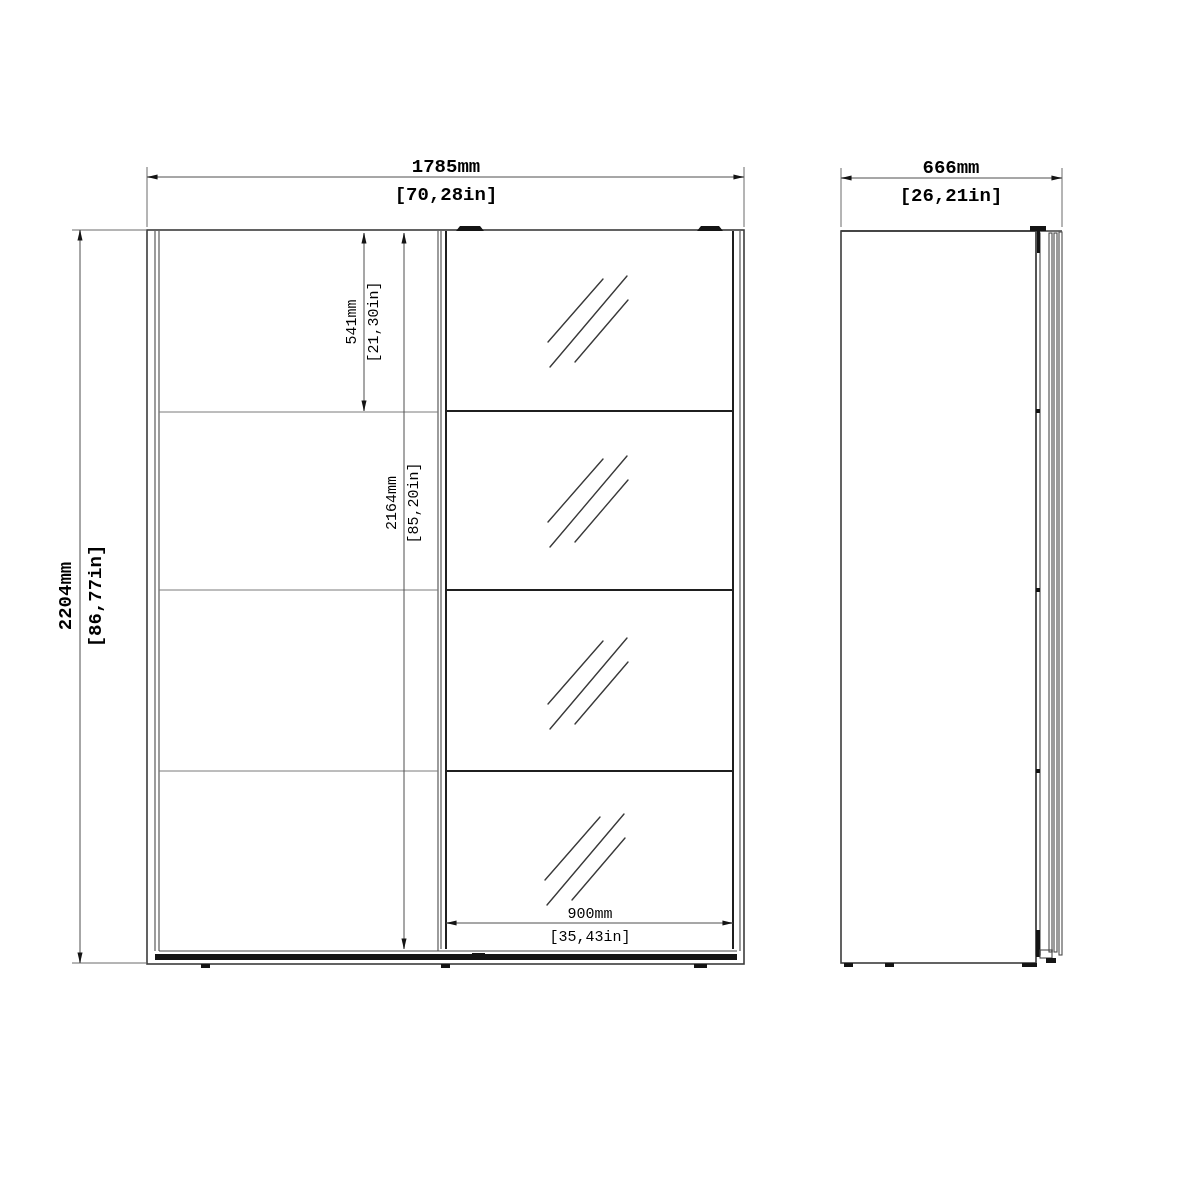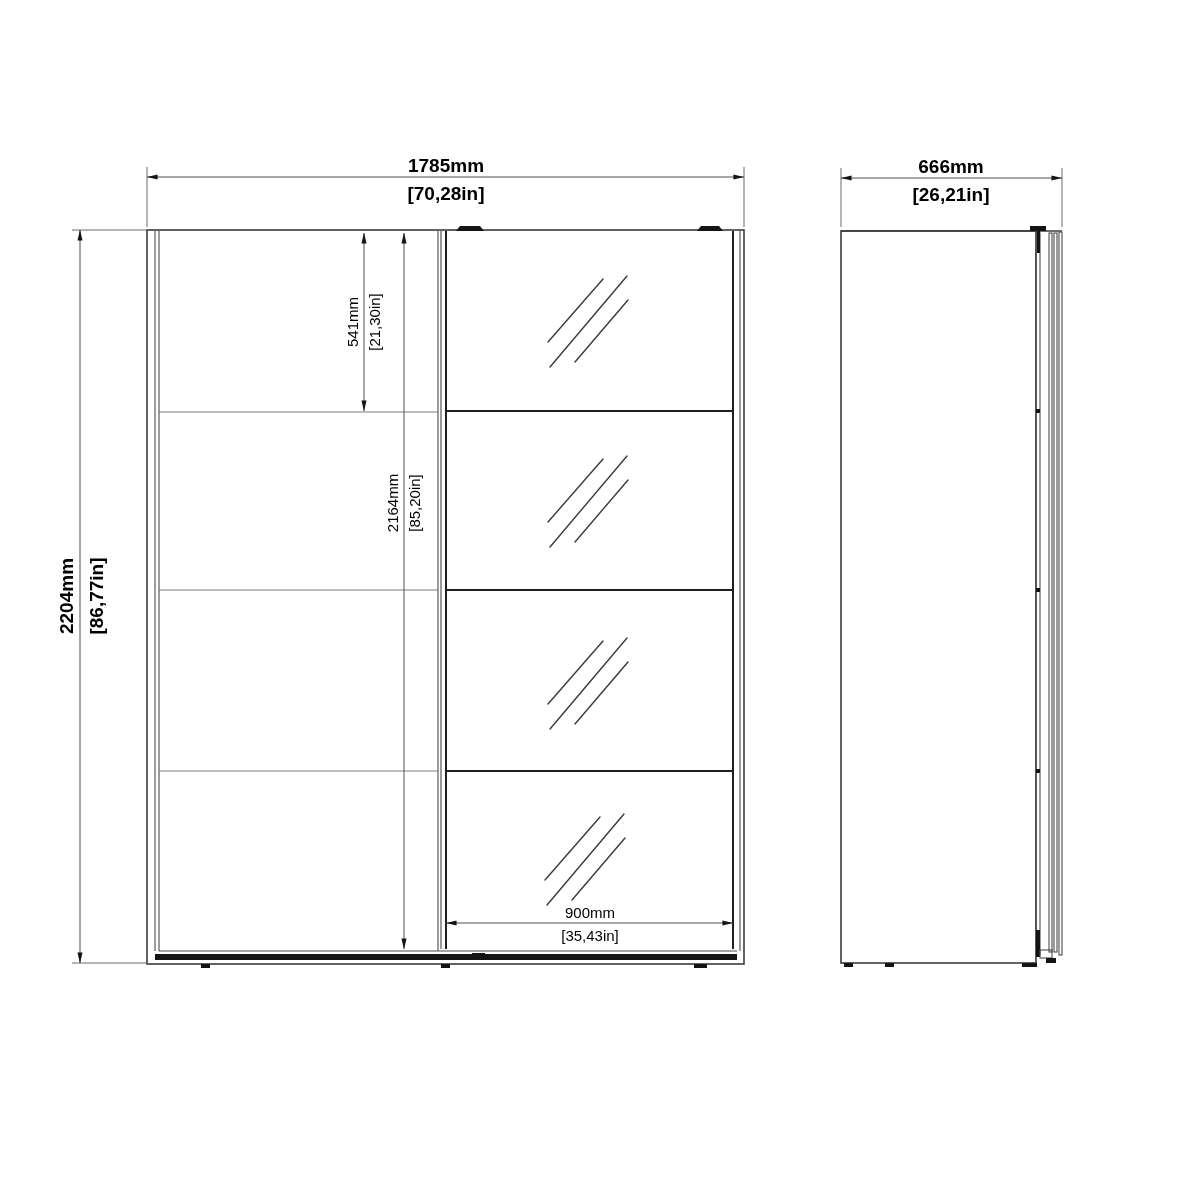--- a/index.html
+++ b/index.html
@@ -1,20 +1,20 @@
 <!DOCTYPE html>
 <html><head>
 <meta charset="utf-8">
 <style>
   html,body{margin:0;padding:0;background:#fff;}
   .canvas{
     position:relative;
     width:1092px;height:1200px;
     background:#ffffff;
-    font-family:Liberation Sans, sans-serif;
+    font-family:Liberation Mono, monospace;
   }
   svg{display:block;}
   
   .outline   {stroke:#3c3c3c;stroke-width:1.6;fill:none;}
   .edge      {stroke:#4a4a4a;stroke-width:1.1;fill:none;}
   .thin      {stroke:#7a7a7a;stroke-width:1;fill:none;}
   .heavy     {stroke:#1f1f1f;stroke-width:2;fill:none;}
   .mirror    {stroke:#3a3a3a;stroke-width:1.4;fill:none;stroke-linecap:round;}
   .dimline   {stroke:#4f4f4f;stroke-width:1;fill:none;}
   .extline   {stroke:#6a6a6a;stroke-width:1;fill:none;}

